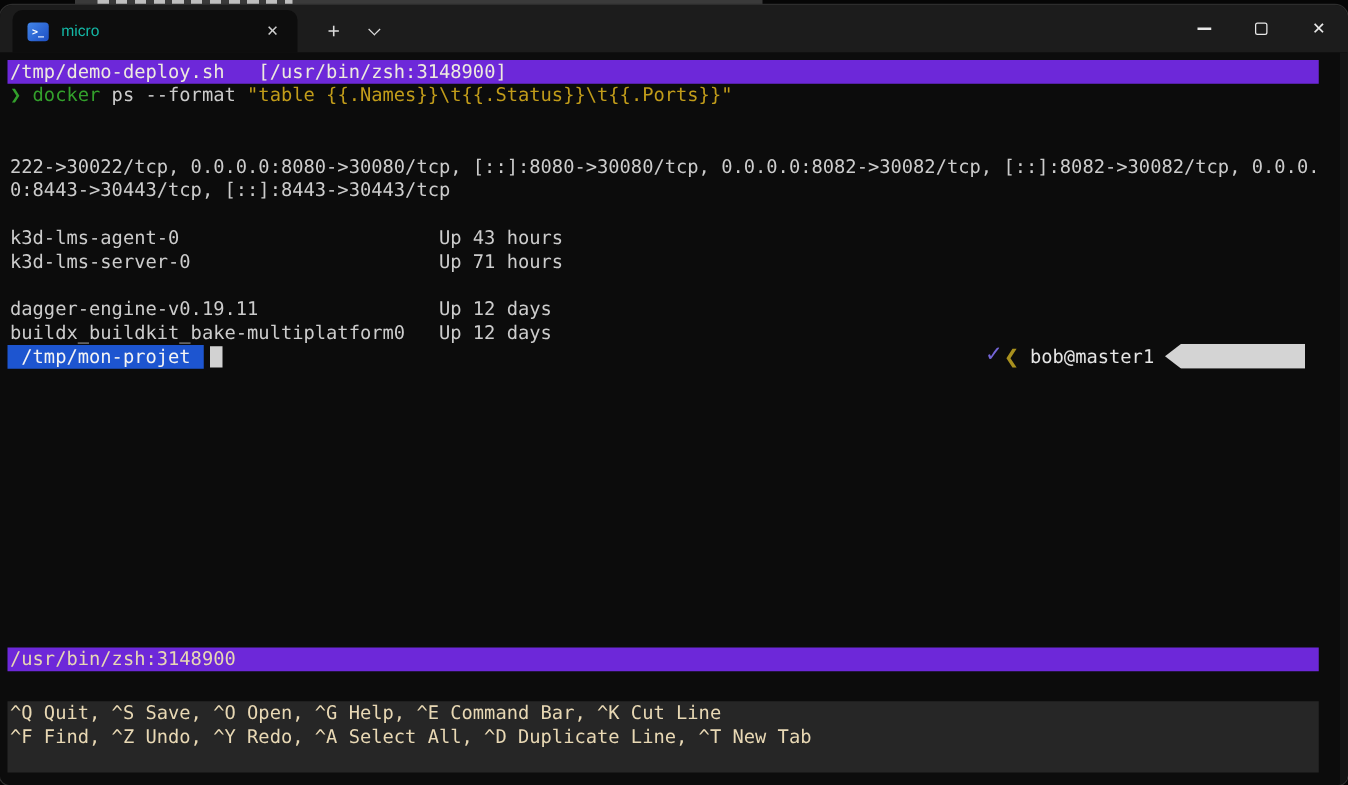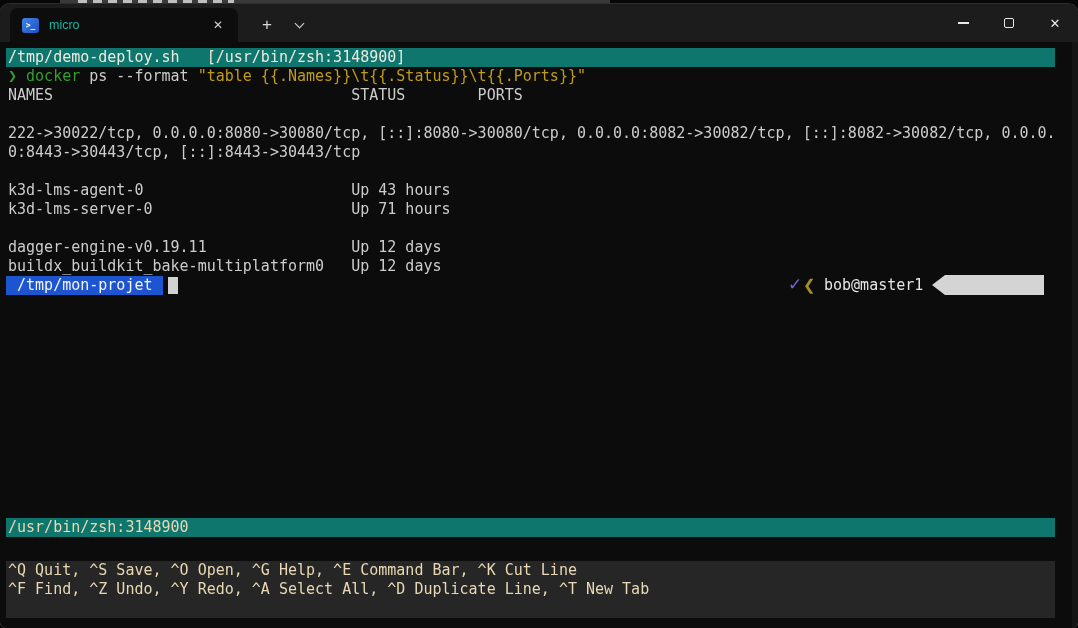--- a/index.html
+++ b/index.html
@@ -37,21 +37,21 @@
   .cap-btn { width:46px; height:38px; display:flex; align-items:center; justify-content:center;
              color:#e8e8e8; font-size:13px; }
   .cap-max-glyph { width:10px; height:10px; border:1.1px solid #e8e8e8; border-radius:2px; }
   .cap-min-glyph { width:11px; height:1.5px; background:#e8e8e8; }
 
   
   .content { position:absolute; left:0; top:38px; width:1078px; height:586px; background:#0c0c0c;
              font-family:"DejaVu Sans Mono","Liberation Mono",monospace; font-size:15px; }
   .tline { position:absolute; left:8px; height:19px; line-height:19px; white-space:pre;
            color:#cccccc; font-family:inherit; font-size:15px; }
-  .bar { position:absolute; left:6px; width:1049px; height:19px; background:#0f766e; }
+  .bar { position:absolute; left:6px; width:1049px; height:19px; background:#6d28d9; }
   .bar .tline { left:2px; top:0; }
   .tabbar-text { color:#eeeadf; }
   .status-text { color:#e8d8b4; }
   .help-bg { position:absolute; left:6px; top:519px; width:1049px; height:57px; background:#262626; }
   .help-text { color:#e8d8b4; }
   .seg-green { color:#33a02c; }
   .seg-fg { color:#cccccc; }
   .seg-yellow { color:#c19c1a; }
 
   
@@ -101,21 +101,20 @@
   </div>
 
   <div class="content">
 
     <div class="bar" style="top:6px;">
       <pre class="tline tabbar-text"><span>/tmp/demo-deploy.sh</span><span>   </span><span>[/usr/bin/zsh:3148900]</span></pre>
     </div>
 
     <pre class="tline" style="top:25px;"><span class="seg-green">❯</span><span class="seg-green"> docker</span><span class="seg-fg"> ps --format </span><span class="seg-yellow">"table {{.Names}}\t{{.Status}}\t{{.Ports}}"</span></pre>
 
-    <pre class="tline" style="top:44px;">NAMES                                 STATUS        PORTS</pre>
     <pre class="tline" style="top:82px;">222-&gt;30022/tcp, 0.0.0.0:8080-&gt;30080/tcp, [::]:8080-&gt;30080/tcp, 0.0.0.0:8082-&gt;30082/tcp, [::]:8082-&gt;30082/tcp, 0.0.0.</pre>
     <pre class="tline" style="top:101px;">0:8443-&gt;30443/tcp, [::]:8443-&gt;30443/tcp</pre>
     <pre class="tline" style="top:139px;">k3d-lms-agent-0                       Up 43 hours</pre>
     <pre class="tline" style="top:158px;">k3d-lms-server-0                      Up 71 hours</pre>
     <pre class="tline" style="top:196px;">dagger-engine-v0.19.11                Up 12 days</pre>
     <pre class="tline" style="top:215px;">buildx_buildkit_bake-multiplatform0   Up 12 days</pre>
 
     <div class="cwd-seg"></div>
     <pre class="tline cwd-text" style="top:234px;"> <span>/tmp/mon-projet</span></pre>
     <div class="cursor-block"></div>

